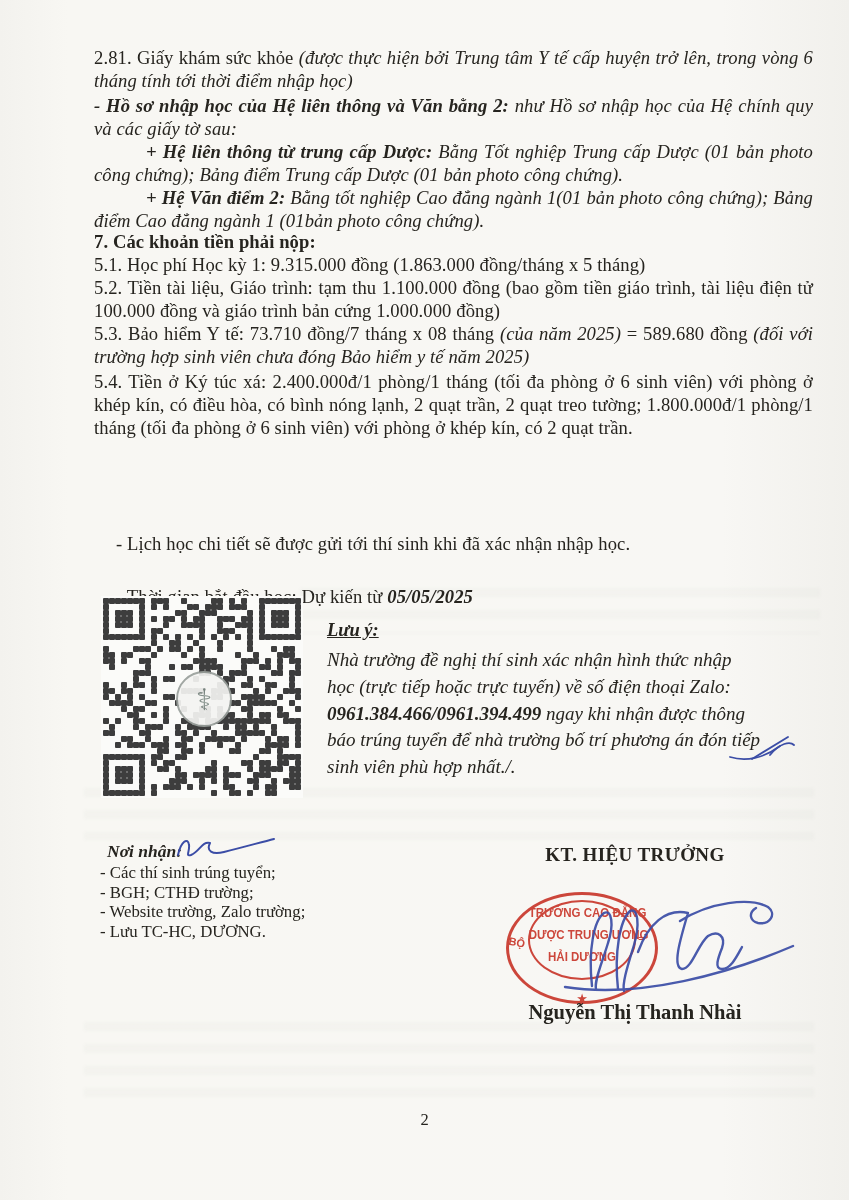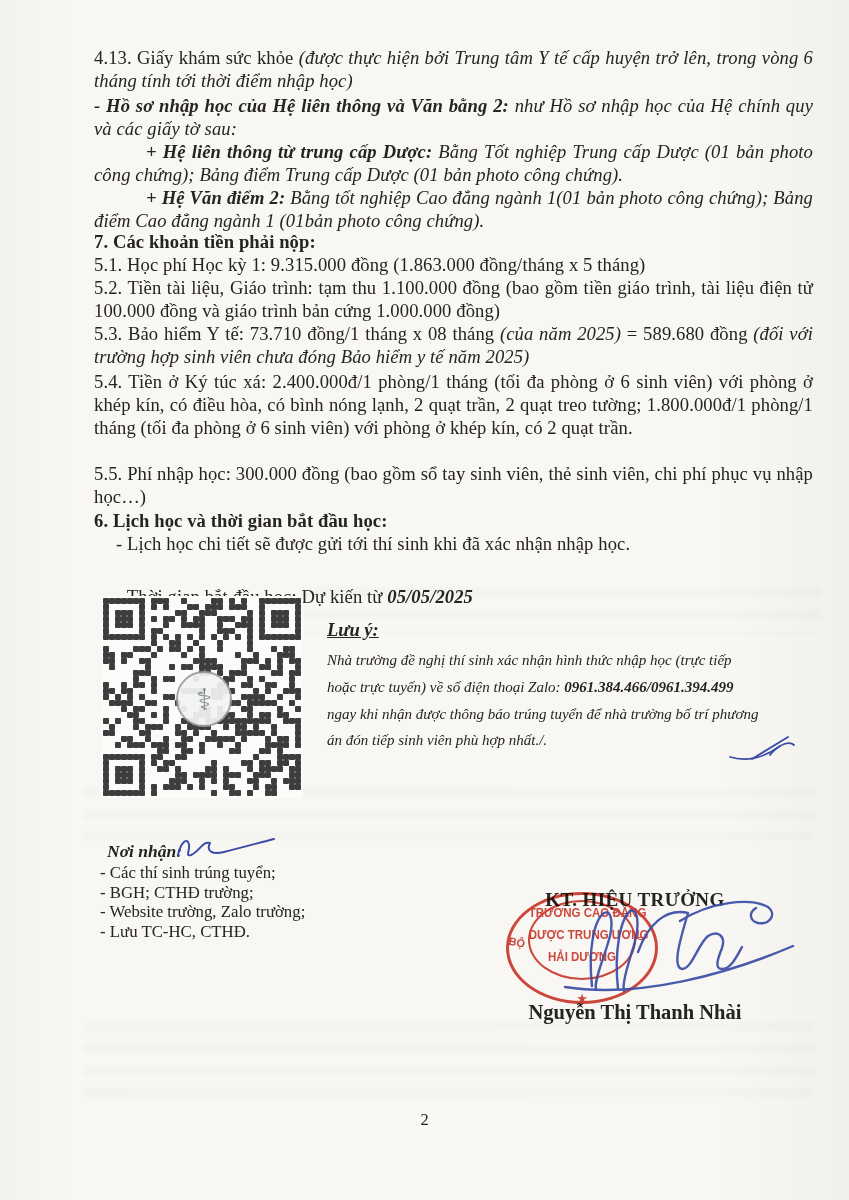--- a/index.html
+++ b/index.html
@@ -20,21 +20,21 @@
   .qr-grid{display:grid;}
   .qr-grid .m{width:6px;height:6px;}
   .qr-grid .d{background:#3d3d3d;border-radius:1px;}
   .qr-logo{position:absolute;left:50%;top:50%;width:52px;height:52px;margin:-26px 0 0 -26px;
            border-radius:50%;background:#f4f4f2;border:2px solid #9aa09c;color:#7d8a84;
            display:flex;align-items:center;justify-content:center;font-size:30px;
            font-family:"DejaVu Sans",sans-serif;opacity:0.92;}
   
   .note-title{position:absolute;left:327px;top:620px;font-size:18.5px;
               text-decoration:underline;}
-  .note-body{position:absolute;left:327px;top:647px;width:436px;margin:0;font-size:15px;
+  .note-body{position:absolute;left:327px;top:647px;width:436px;margin:0;font-size:19px;
              line-height:26.8px;font-style:italic;text-align:left;}
   
   .recip-head{position:absolute;left:107px;top:841px;font-size:17.5px;}
   .recip-list{position:absolute;left:100px;top:863px;margin:0;padding:0;list-style:none;
               font-size:16.8px;line-height:19.6px;}
   
   .sign-title{position:absolute;left:470px;width:330px;text-align:center;margin:0;
               font-size:19px;font-weight:bold;letter-spacing:0.4px;}
   .signer-name{position:absolute;left:470px;top:1001px;width:330px;text-align:center;margin:0;
                font-size:20.5px;font-weight:bold;}
@@ -65,38 +65,36 @@
 </style>
 </head>
 <body>
 
 <div class="page">
 
   <div class="ghost" style="left:300px;top:588px;width:520px;height:46px;"></div>
   <div class="ghost" style="left:84px;top:788px;width:730px;height:52px;"></div>
   <div class="ghost" style="left:84px;top:1022px;width:730px;height:84px;"></div>
 
-  <p class="para" style="top:46px"><span>4.13. Giấy khám sức khỏe </span><span class="it">(được thực hiện bởi Trung tâm Y tế cấp huyện trở lên, trong vòng 6 tháng tính tới thời điểm nhập học)</span></p>
+  <p class="para" style="top:46px"><span>2.81. Giấy khám sức khỏe </span><span class="it">(được thực hiện bởi Trung tâm Y tế cấp huyện trở lên, trong vòng 6 tháng tính tới thời điểm nhập học)</span></p>
 
   <p class="para" style="top:94px"><span class="bi">- Hồ sơ nhập học của Hệ liên thông và Văn bằng 2: </span><span class="it">như Hồ sơ nhập học của Hệ chính quy và các giấy tờ sau:</span></p>
 
   <p class="para indent" style="top:140px"><span class="bi">+ Hệ liên thông từ trung cấp Dược: </span><span class="it">Bằng Tốt nghiệp Trung cấp Dược (01 bản photo công chứng); Bảng điểm Trung cấp Dược (01 bản photo công chứng).</span></p>
 
   <p class="para indent" style="top:186px"><span class="bi">+ Hệ Văn điểm 2: </span><span class="it">Bằng tốt nghiệp Cao đẳng ngành 1(01 bản photo công chứng); Bảng điểm Cao đẳng ngành 1 (01bản photo công chứng).</span></p>
 
   <p class="para b" style="top:230px">7. Các khoản tiền phải nộp:</p>
   <p class="para" style="top:253px">5.1. Học phí Học kỳ 1: 9.315.000 đồng (1.863.000 đồng/tháng x 5 tháng)</p>
   <p class="para" style="top:276px">5.2. Tiền tài liệu, Giáo trình: tạm thu 1.100.000 đồng (bao gồm tiền giáo trình, tài liệu điện tử 100.000 đồng và giáo trình bản cứng 1.000.000 đồng)</p>
 
-  <p class="para" style="top:322px"><span>5.3. Bảo hiểm Y tế: 73.710 đồng/1 tháng x 08 tháng </span><span class="it">(của năm 2025)</span><span> = 589.680 đồng </span><span class="it">(đối với trường hợp sinh viên chưa đóng Bảo hiểm y tế năm 2025)</span></p>
+  <p class="para" style="top:322px"><span>5.3. Bảo hiểm Y tế: 73.710 đồng/7 tháng x 08 tháng </span><span class="it">(của năm 2025)</span><span> = 589.680 đồng </span><span class="it">(đối với trường hợp sinh viên chưa đóng Bảo hiểm y tế năm 2025)</span></p>
 
   <p class="para" style="top:370px">5.4. Tiền ở Ký túc xá: 2.400.000đ/1 phòng/1 tháng (tối đa phòng ở 6 sinh viên) với phòng ở khép kín, có điều hòa, có bình nóng lạnh, 2 quạt trần, 2 quạt treo tường; 1.800.000đ/1 phòng/1 tháng (tối đa phòng ở 6 sinh viên) với phòng ở khép kín, có 2 quạt trần.</p>
-  <p class="para" style="top:462px">5.5. Phí nhập học: 300.000 đồng (bao gồm sổ tay sinh viên, thẻ sinh viên, chi phí phục vụ nhập học…)</p>
-
-  <p class="para b" style="top:509px">6. Lịch học và thời gian bắt đầu học:</p>
+
   <p class="para hang" style="top:532px">- Lịch học chi tiết sẽ được gửi tới thí sinh khi đã xác nhận nhập học.</p>
   <p class="para hang" style="top:585px"><span>- Thời gian bắt đầu học: Dự kiến từ </span><span class="bi">05/05/2025</span></p>
 
   <div class="qr">
     <div class="qr-grid" style="grid-template-columns: repeat(33, 6px);">
         <div class="m d" style="background: rgb(61, 61, 61);"></div>
         <div class="m d" style="background: rgb(61, 61, 61);"></div>
         <div class="m d" style="background: rgb(61, 61, 61);"></div>
         <div class="m d" style="background: rgb(61, 61, 61);"></div>
         <div class="m d" style="background: rgb(61, 61, 61);"></div>
@@ -1197,24 +1195,24 @@
   </svg>
 
   <div class="recip-head"><span class="bi">Nơi nhận:</span></div>
   <svg class="pen" style="left:168px;top:830px" width="112" height="32" viewBox="0 0 112 32">
     <path d="M10,25 C13,11 20,7 21,15 C22,21 17,27 23,25 C32,21 34,11 42,13 C38,21 44,25 56,22 C76,17 94,12 106,9" stroke-width="2"></path>
   </svg>
   <ul class="recip-list">
     <li>- Các thí sinh trúng tuyển;</li>
     <li>- BGH; CTHĐ trường;</li>
     <li>- Website trường, Zalo trường;</li>
-    <li>- Lưu TC-HC, CTHĐ.</li>
+    <li>- Lưu TC-HC, DƯƠNG.</li>
   </ul>
 
-  <p class="sign-title" style="top:889px">KT. HIỆU TRƯỞNG</p>
+  <p class="sign-title" style="top:844px">KT. HIỆU TRƯỞNG</p>
 
   <div class="stamp">
     <div class="ring"></div>
     <div class="inner"></div>
     <div class="stxt" style="top:14px">TRƯỜNG CAO ĐẲNG</div>
     <div class="stxt" style="top:36px">DƯỢC TRUNG ƯƠNG</div>
     <div class="stxt" style="top:58px">HẢI DƯƠNG</div>
     <div class="arc-left">BỘ</div>
     <div class="rmark">=</div>
     <div class="star">★</div>

